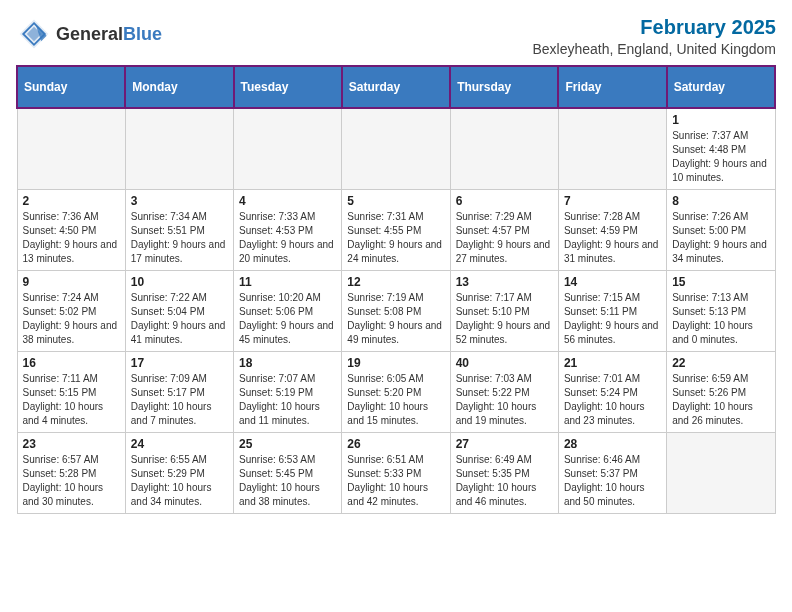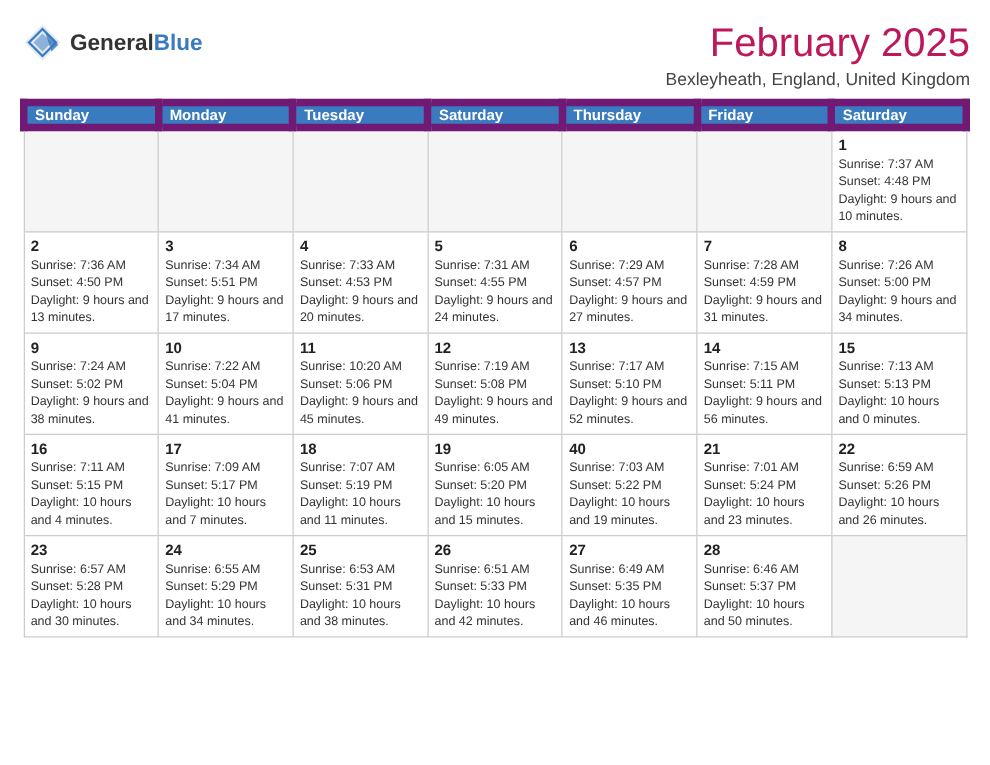--- a/index.html
+++ b/index.html
@@ -22,44 +22,44 @@
       gap: 4px;
     }
     .logo-icon {
       width: 36px;
       height: 36px;
     }
     .title-block {
       text-align: right;
     }
     .month-title {
-      font-size: 32px;
-      font-weight: normal;
-      color: #be185d;
+      font-size: 20px;
+      font-weight: bold;
+      color: #0369a1;
     }
     .location {
       font-size: 14px;
       color: #444;
       margin-top: 2px;
       text-align: center;
     }
     .calendar {
       width: 100%;
       border-collapse: collapse;
       margin-top: 8px;
       font-size: 11px;
     }
     .calendar th {
       background: #3a7abf;
       color: #fff;
       text-align: left;
-      padding: 0 6px;
+      padding: 13px 6px;
       font-size: 12px;
       font-weight: bold;
-      border: 6px solid #701a75;
+      border: 2px solid #701a75;
     }
     .calendar td {
       border: 1px solid #ccc;
       vertical-align: top;
       padding: 4px 5px;
       width: calc(100% / 7);
       min-height: 80px;
       height: 80px;
       background: #fff;
       color: #333;
@@ -271,21 +271,21 @@
         </td>
         <td>
           <span class="day-num">24</span>
           <div class="day-detail">Sunrise: 6:55 AM
 Sunset: 5:29 PM
 Daylight: 10 hours and 34 minutes.</div>
         </td>
         <td>
           <span class="day-num">25</span>
           <div class="day-detail">Sunrise: 6:53 AM
-Sunset: 5:31 PM
+Sunset: 5:45 PM
 Daylight: 10 hours and 38 minutes.</div>
         </td>
         <td>
           <span class="day-num">26</span>
           <div class="day-detail">Sunrise: 6:51 AM
 Sunset: 5:33 PM
 Daylight: 10 hours and 42 minutes.</div>
         </td>
         <td>
           <span class="day-num">27</span>

